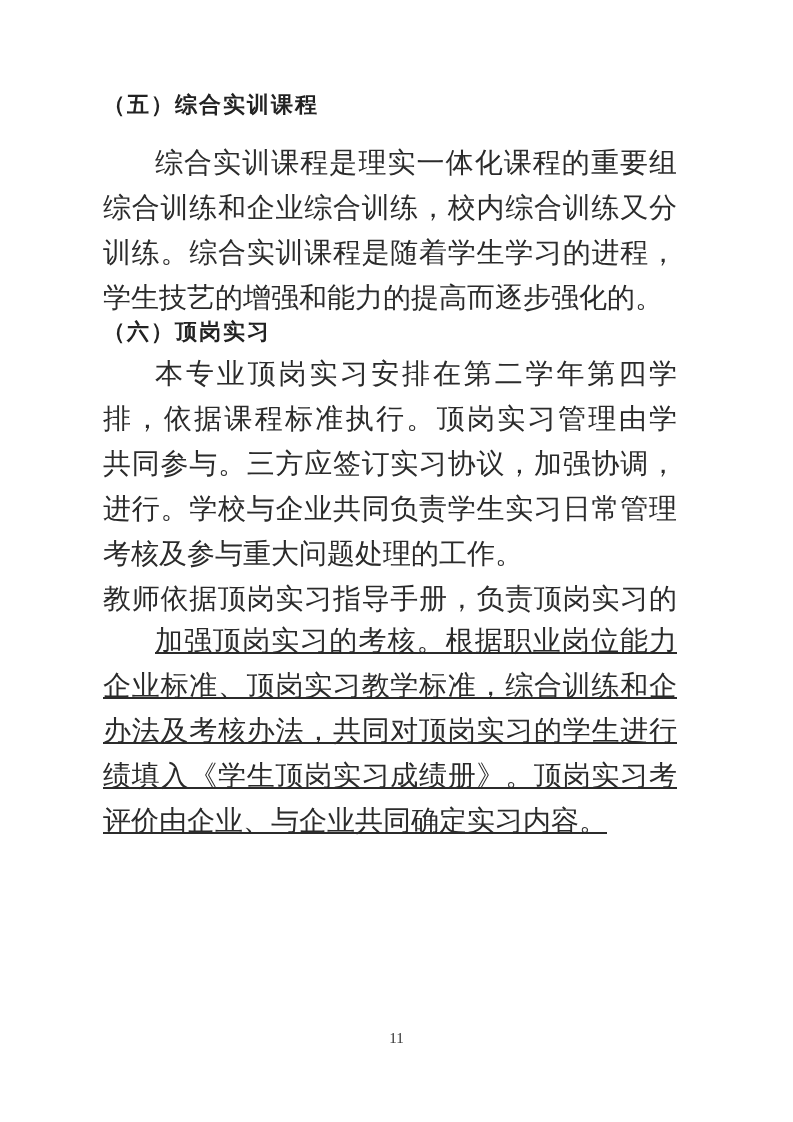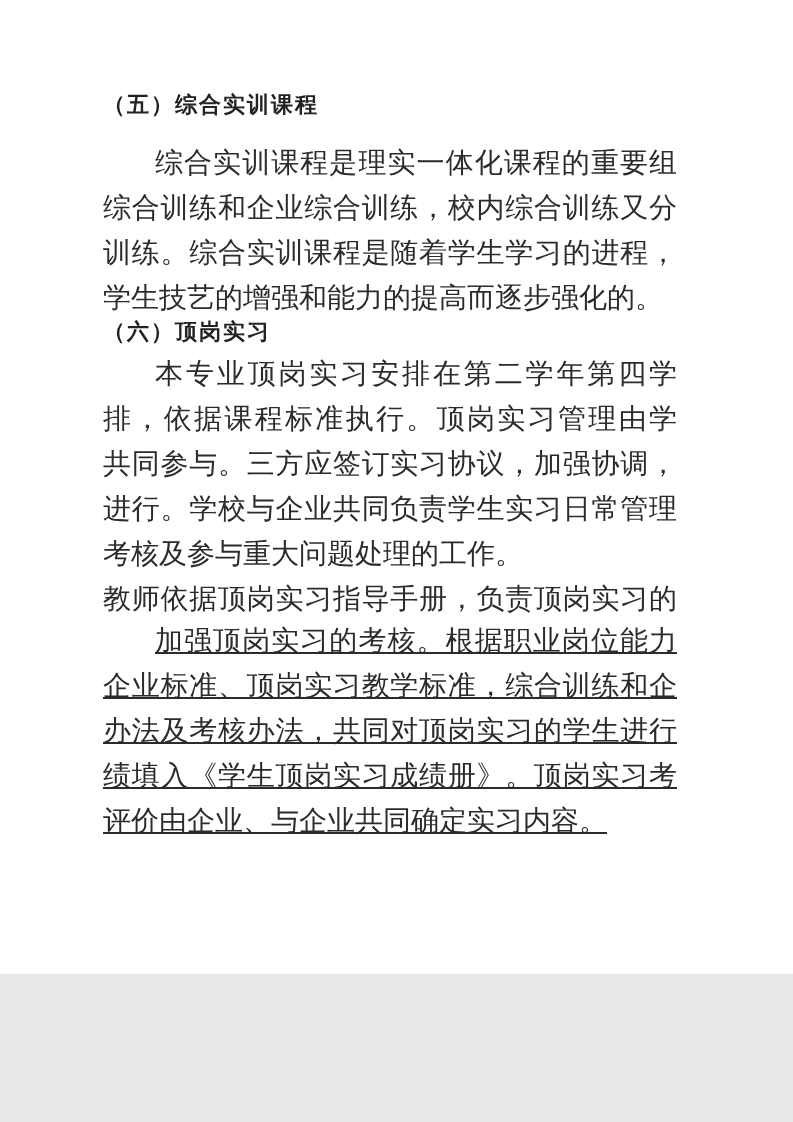--- a/index.html
+++ b/index.html
@@ -3,21 +3,21 @@
 <meta charset="utf-8">
 <style>
   html, body {
     margin: 0;
     padding: 0;
     background: #e8e8e8;
   }
   .page {
     position: relative;
     width: 793px;
-    height: 974px;
+    height: 1122px;
     margin: 0 auto;
     background: #ffffff;
     overflow: hidden;
     font-family: "DejaVu Serif", "Liberation Serif", serif;
     color: #2b2b2b;
     -webkit-font-smoothing: antialiased;
   }
   .content {
     position: absolute;
     left: 103px;

